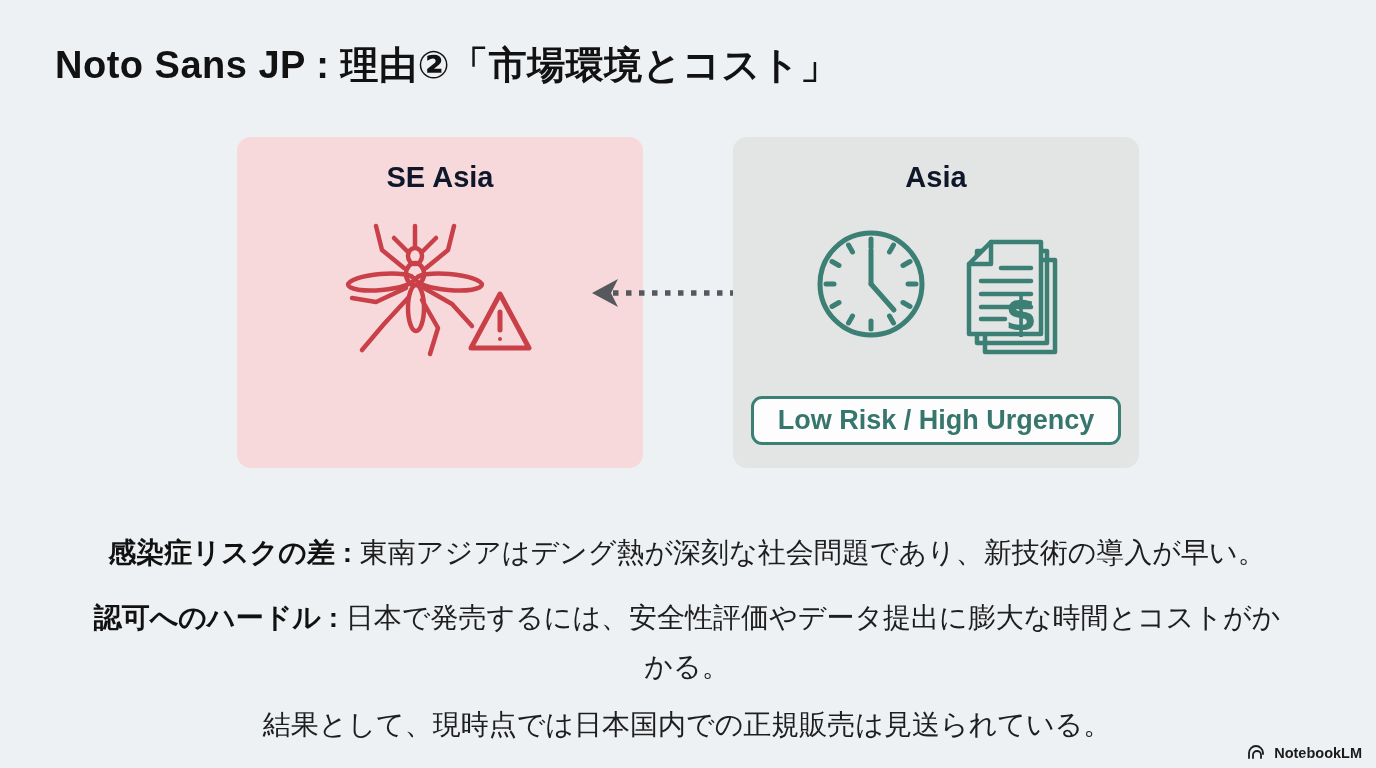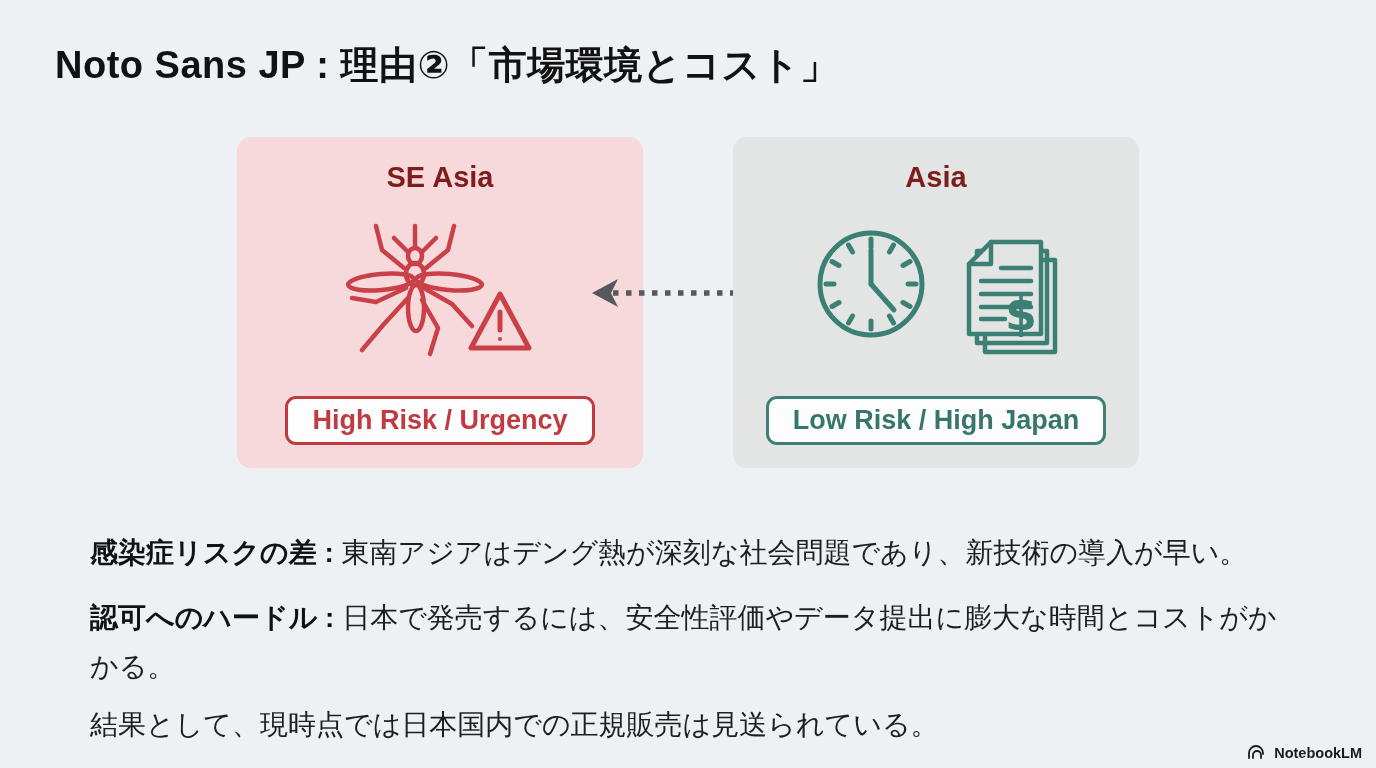--- a/index.html
+++ b/index.html
@@ -21,39 +21,39 @@
   .card{
     position:absolute;top:137px;height:331px;width:406px;
     border-radius:14px;
     display:flex;flex-direction:column;align-items:center;
     box-sizing:border-box;
   }
   .card-seasia{left:237px;background:#f7d9db;}
   .card-japan{left:733px;background:#e2e5e3;}
   .card-title{
     margin-top:24px;
-    font-size:29px;font-weight:800;color:#7f1d1d;
+    font-size:29px;font-weight:800;color:#0f172a;
   }
   .card-icon{margin-top:24px;}
   .badge{
     margin-top:auto;margin-bottom:23px;
     background:#fdfdfd;
     border-radius:11px;
     padding:6px 24px;
     font-size:27px;font-weight:600;
     white-space:nowrap;
   }
   .badge-red{border:3px solid #bf3a41;color:#c03a42;}
   .badge-teal{border:3px solid #3c7f75;color:#37766d;}
   .arrow-wrap{
     position:absolute;left:589px;top:271px;width:198px;height:44px;
   }
   .bullet{
     position:absolute;left:90px;right:92px;
-    font-size:28px;color:#1e1e1e;line-height:1.75;
+    font-size:28px;color:#1e1e1e;line-height:1.75;text-align:center;
   }
   .bullet b{font-weight:800;color:#111;}
   .bullet-1{top:500px;}
   .bullet-2{top:565px;}
   .bullet-3{top:672px;}
   .footer-brand{
     position:absolute;right:14px;bottom:7px;
     display:flex;align-items:center;gap:8px;
     font-size:14.5px;font-weight:700;color:#1b1b1b;
   }
@@ -85,21 +85,20 @@
           <path d="M84,70 L112,86 L132,108"></path>
           <path d="M82,82 L98,110 L90,136"></path>
         </g>
         <g stroke="#c94048" stroke-width="5" fill="none" stroke-linecap="round" stroke-linejoin="round">
           <path d="M160,76 L189,130 L131,130 Z"></path>
           <line x1="160" y1="94" x2="160" y2="112"></line>
           <circle cx="160" cy="121" r="2" fill="#c94048" stroke="none"></circle>
         </g>
       </svg>
     </div>
-    <div class="badge badge-red">High Risk / Urgency</div>
   </div>
 
   <div class="arrow-wrap">
     <svg width="198" height="44" viewBox="0 0 198 44">
       <g>
         <line x1="24" y1="22" x2="174" y2="22" stroke="#55595d" stroke-width="5.5" stroke-dasharray="5.5 7.5"></line>
         <path d="M3,22 L29,8 L22,22 L29,36 Z" fill="#55595d"></path>
         <path d="M195,22 L169,8 L176,22 L169,36 Z" fill="#55595d"></path>
       </g>
     </svg>
@@ -133,21 +132,21 @@
           <path d="M180,24 V46 H158"></path>
           <line x1="190" y1="50" x2="220" y2="50"></line>
           <line x1="170" y1="63" x2="220" y2="63"></line>
           <line x1="170" y1="76" x2="220" y2="76"></line>
           <line x1="170" y1="89" x2="220" y2="89"></line>
           <line x1="170" y1="101" x2="194" y2="101"></line>
           <text x="210" y="112" font-size="46" font-weight="bold" text-anchor="middle" fill="#3c7f75" stroke="none" font-family="'DejaVu Sans',sans-serif">$</text>
         </g>
       </svg>
     </div>
-    <div class="badge badge-teal">Low Risk / High Japan</div>
+    <div class="badge badge-teal">Low Risk / High Urgency</div>
   </div>
 
   <p class="bullet bullet-1"><b>感染症リスクの差 : </b><span>東南アジアはデング熱が深刻な社会問題であり、新技術の導入が早い。</span></p>
 
   <p class="bullet bullet-2"><b>認可へのハードル : </b><span>日本で発売するには、安全性評価やデータ提出に膨大な時間とコストがかかる。</span></p>
 
   <p class="bullet bullet-3"><span>結果として、現時点では日本国内での正規販売は見送られている。</span></p>
 
   <div class="footer-brand">
     <span style="display:inline-flex;">

